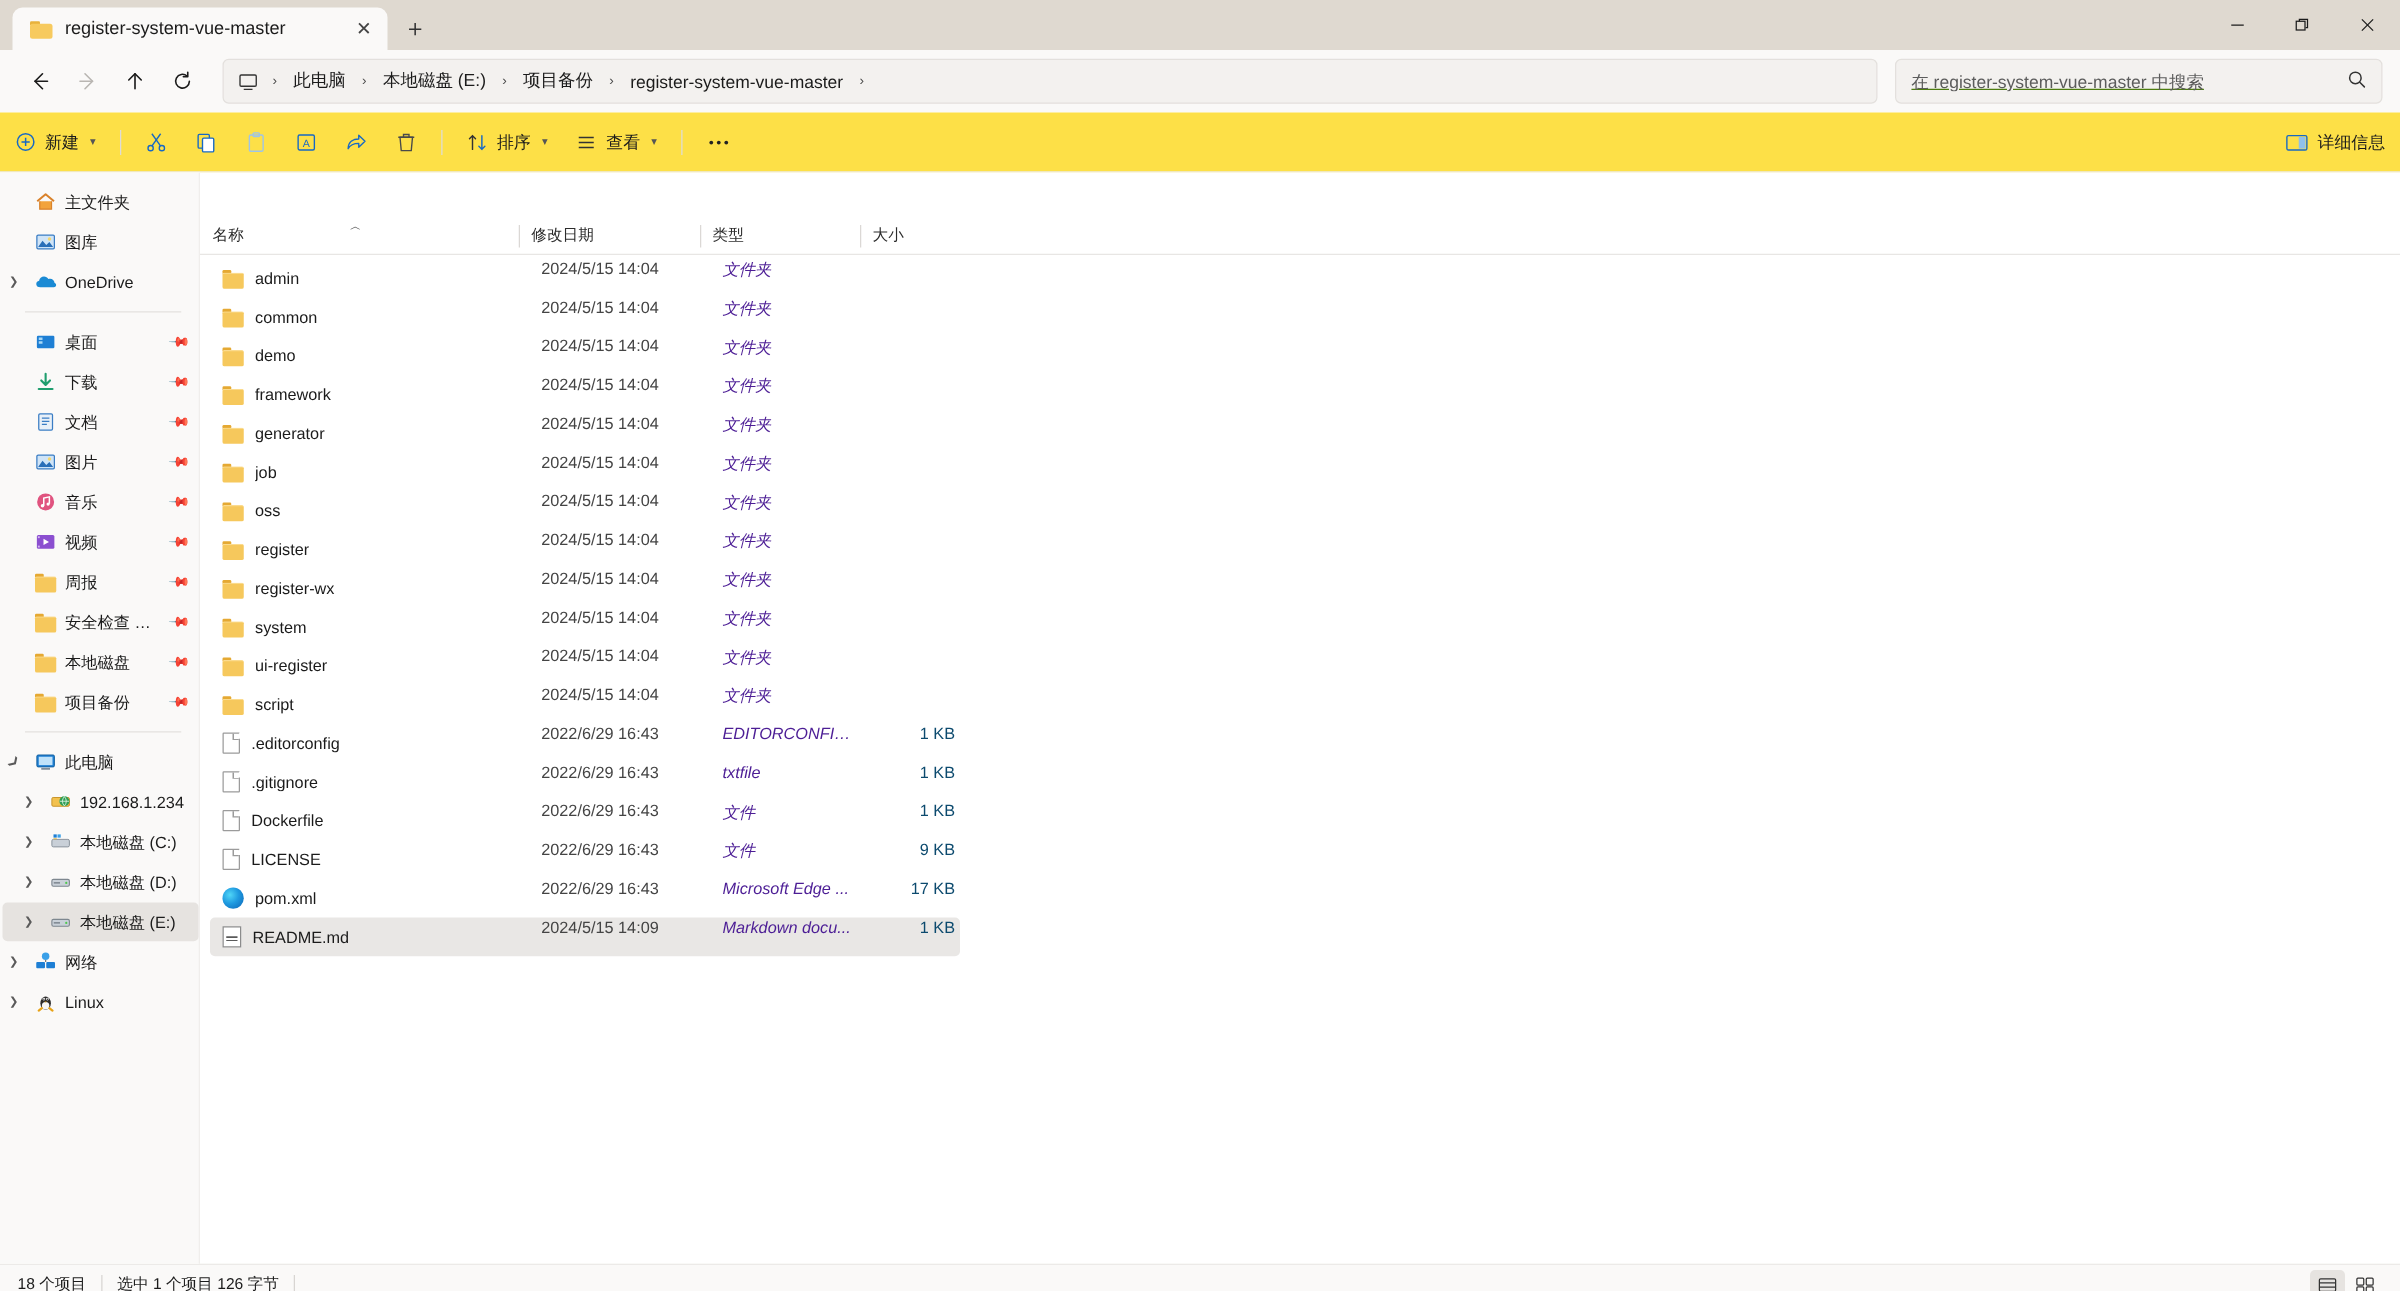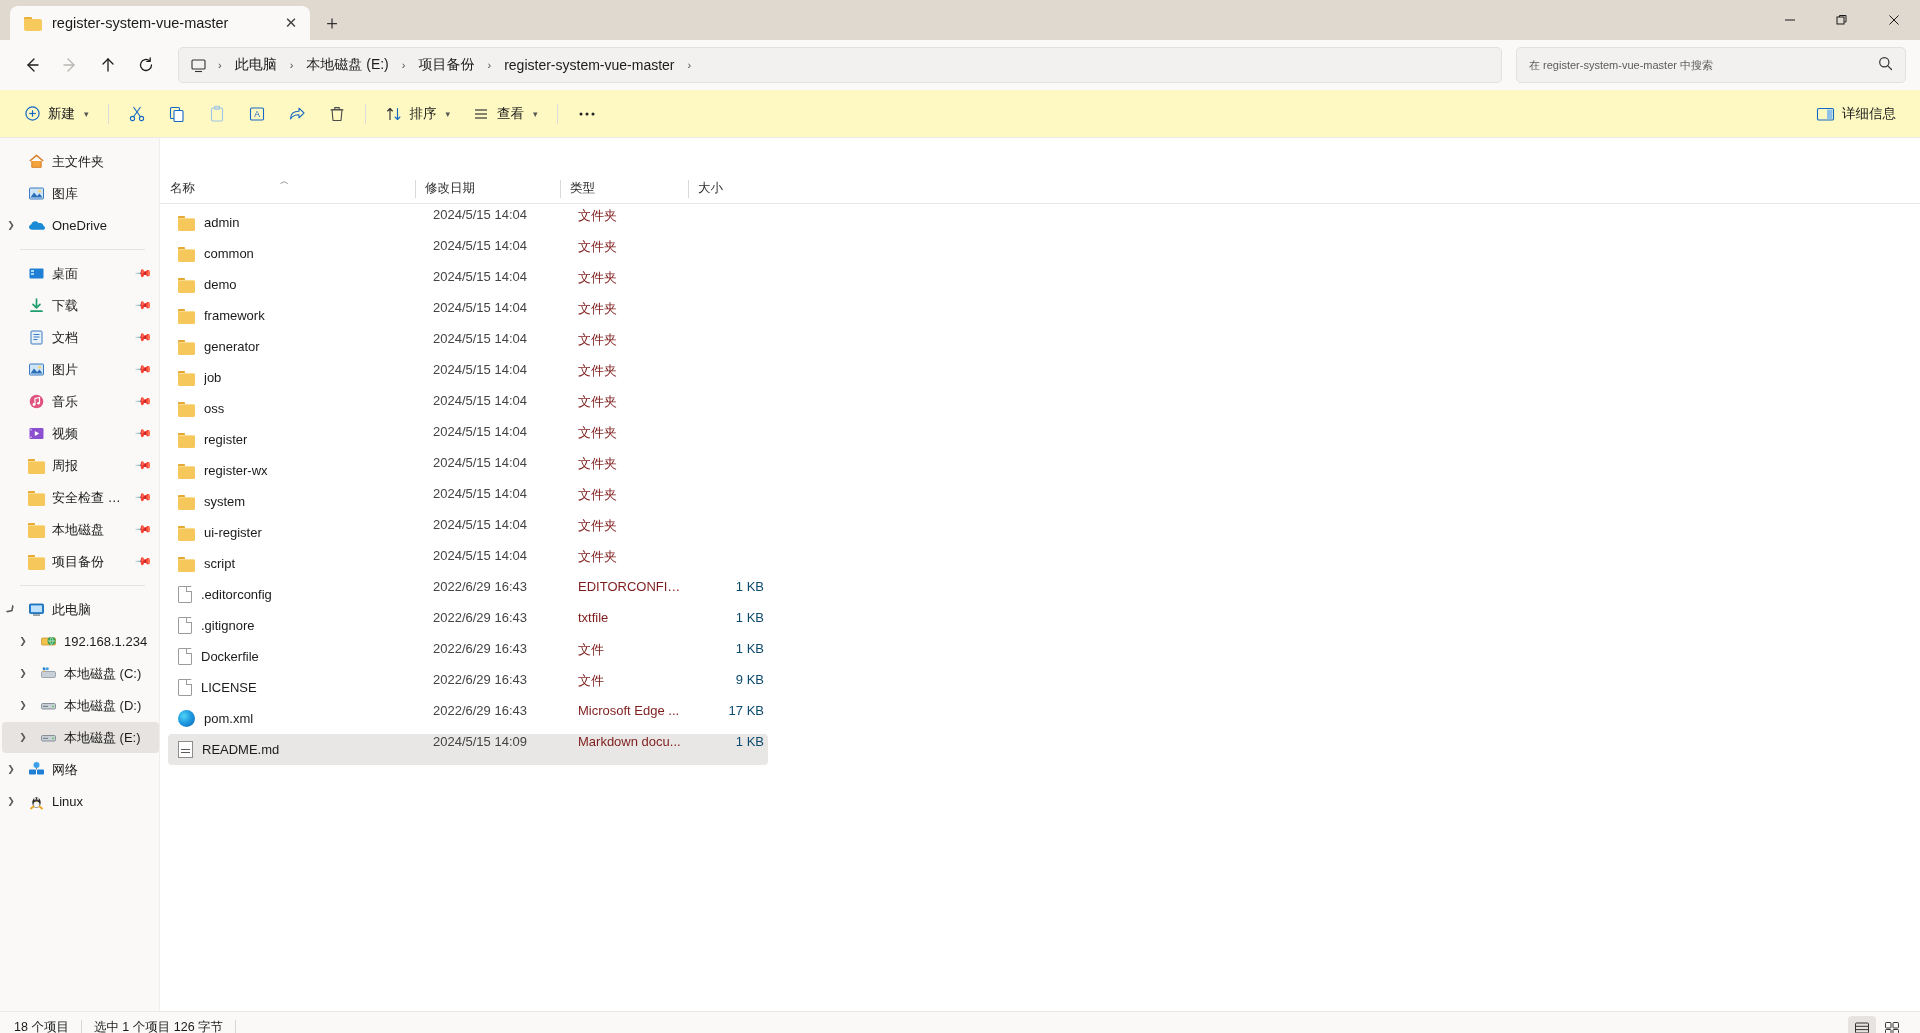--- a/index.html
+++ b/index.html
@@ -79,29 +79,29 @@
   .crumb-sep {
     font-size: 11px; color: #4a4a4a; padding: 0 4px; user-select: none;
   }
   .searchbox {
     width: 390px; height: 36px; margin-left: 12px; background: #f3f1ef;
     border: 1px solid #e3e0dd; border-radius: 5px; display: flex;
     align-items: center; padding: 0 12px; flex: 0 0 auto;
   }
   .searchbox input {
     flex: 1; border: none; background: transparent; outline: none;
-    font-family: inherit; font-size: 11px; color: #4d7c0f;
+    font-family: inherit; font-size: 14px; color: #4d7c0f; text-decoration: underline;
   }
   .searchbox input::placeholder { color: #5c5c5c; }
   .search-icon { font-size: 14px; color: #333; }
 
   
   .cmdbar {
-    height: 48px; background: #fef9c3; display: flex; align-items: center;
-    padding: 0 14px; gap: 2px; border-bottom: 1px solid #eceae8;
+    height: 48px; background: #fde047; display: flex; align-items: center;
+    padding: 0 2px; gap: 2px; border-bottom: 1px solid #eceae8;
   }
   .cmd {
     height: 34px; border-radius: 5px; display: flex; align-items: center;
     gap: 7px; padding: 0 10px; font-size: 13.5px; color: #1b1b1b;
   }
   .cmd .ico { display: flex; align-items: center; justify-content: center; }
   .cmd .chev { font-size: 9px; color: #555; margin-left: 2px; }
   .cmd-sep {
     width: 1px; height: 20px; background: #dedbd8; margin: 0 7px;
   }
@@ -197,21 +197,21 @@
   }
   .row.selected { background: #e9e7e5; }
   .cell {
     font-size: 13px; color: #1b1b1b; padding: 0 10px;
     white-space: nowrap; overflow: hidden; text-overflow: ellipsis;
   }
   .cell-name {
     width: 255px; flex: 0 0 255px; display: flex; align-items: center; gap: 9px;
   }
   .cell-date { width: 145px; flex: 0 0 145px; color: #444; }
-  .cell-type { width: 128px; flex: 0 0 128px; color: #7f1d1d; }
+  .cell-type { width: 128px; flex: 0 0 128px; color: #4c1d95; font-style: italic; }
   .cell-size {
     width: 78px; flex: 0 0 78px; color: #0c4a6e; text-align: right;
     justify-content: flex-end; display: flex;
   }
   .name-text { overflow: hidden; text-overflow: ellipsis; }
 
   .edge-icon {
     width: 17px; height: 17px; border-radius: 50%;
     background: radial-gradient(circle at 35% 35%, #50d6f7 0%, #1f9ae0 45%, #0b63b5 100%);
     flex: 0 0 17px;

